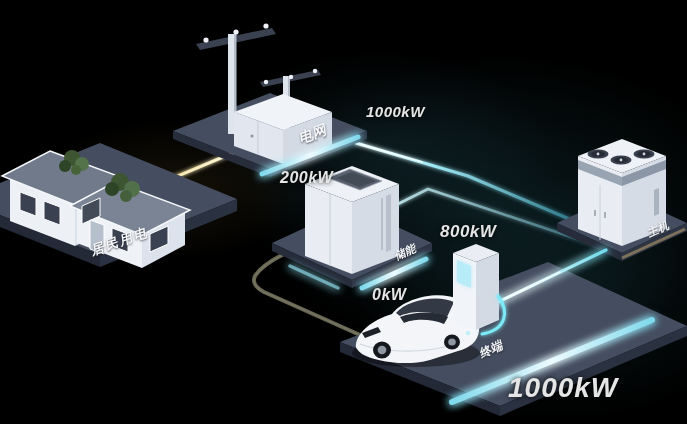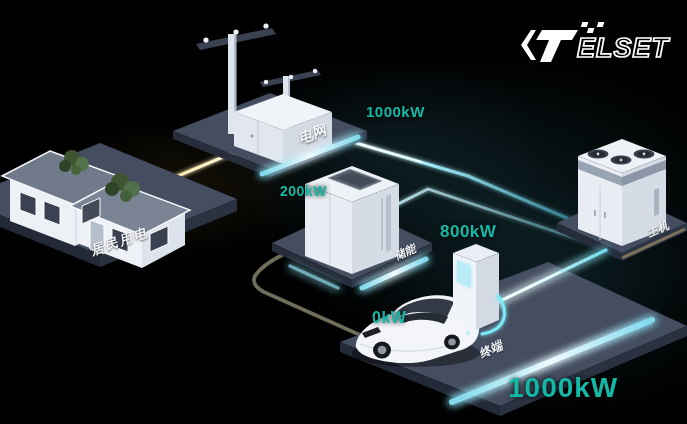--- a/index.html
+++ b/index.html
@@ -1,26 +1,26 @@
 <!DOCTYPE html>
 <html><head>
 <meta charset="utf-8">
 <style>
   html,body{margin:0;padding:0;background:#000;}
   #stage{position:relative;width:687px;height:424px;background:#000;overflow:hidden;
          font-family:"Liberation Sans",sans-serif;}
   #scene{position:absolute;left:0;top:0;}
-  .flow-label{position:absolute;color:#14b8a6;font-weight:700;
+  .flow-label{position:absolute;color:#e5e5e5;font-style:italic;font-weight:700;
     letter-spacing:.5px;text-shadow:0 0 5px rgba(0,0,0,.9);white-space:nowrap;}
   .node-label{position:absolute;color:#f5f7fa;font-weight:700;white-space:nowrap;
     transform-origin:left top;text-shadow:0 1px 2px rgba(0,0,0,.6);}
   #lbl-grid1000{left:366px;top:103px;font-size:15px;}
-  #lbl-200{left:280px;top:183px;font-size:14px;}
+  #lbl-200{left:280px;top:169px;font-size:16px;}
   #lbl-800{left:440px;top:222px;font-size:17px;}
-  #lbl-0{left:372px;top:286px;font-size:16px;margin-top:23px;}
+  #lbl-0{left:372px;top:286px;font-size:16px;}
   #lbl-1000big{left:508px;top:372px;font-size:28px;letter-spacing:1px;}
   #nl-grid{left:299px;top:130px;font-size:14px;transform:rotate(-20deg) skewX(-12deg);}
   #nl-res{left:91px;top:242px;font-size:13px;letter-spacing:2px;transform:rotate(-19deg) skewX(-12deg);}
   #nl-storage{left:394px;top:249px;font-size:11px;transform:rotate(-24deg) skewX(-12deg);}
   #nl-host{left:647px;top:226px;font-size:11px;transform:rotate(-24deg) skewX(-12deg);}
   #nl-terminal{left:479px;top:346px;font-size:12px;transform:rotate(-24deg) skewX(-12deg);}
   #logo{position:absolute;top:20px;right:14px;}
 </style>
 </head>
 <body>
@@ -269,28 +269,14 @@
 <div class="flow-label" id="lbl-800">800kW</div>
 <div class="flow-label" id="lbl-0">0kW</div>
 <div class="flow-label" id="lbl-1000big">1000kW</div>
 
 <div class="node-label" id="nl-grid">电网</div>
 <div class="node-label" id="nl-res">居民用电</div>
 <div class="node-label" id="nl-storage">储能</div>
 <div class="node-label" id="nl-host">主机</div>
 <div class="node-label" id="nl-terminal">终端</div>
 
-<div id="logo">
-  <svg width="152" height="46" viewBox="0 0 152 46">
-    <g>
-      <polygon points="10,10 0,25 10,40 15,40 6,25 15,10" fill="#fff"></polygon>
-      <polygon points="21,10 57,10 51,20 40,20 30,42 19,42 28,20 15,20" fill="#fff"></polygon>
-      <g transform="skewX(-18)">
-        <rect x="62" y="2" width="6" height="5" fill="#fff"></rect>
-        <rect x="70" y="8" width="6" height="5" fill="#fff"></rect>
-        <rect x="78" y="2" width="6" height="5" fill="#fff"></rect>
-      </g>
-    </g>
-    <text x="56" y="37" font-family="Liberation Sans, sans-serif" font-size="27" font-style="italic" font-weight="800" letter-spacing="1" fill="none" stroke="#fff" stroke-width="1.7">ELSET</text>
-  </svg>
+
 </div>
 
-</div>
-
 </body></html>

